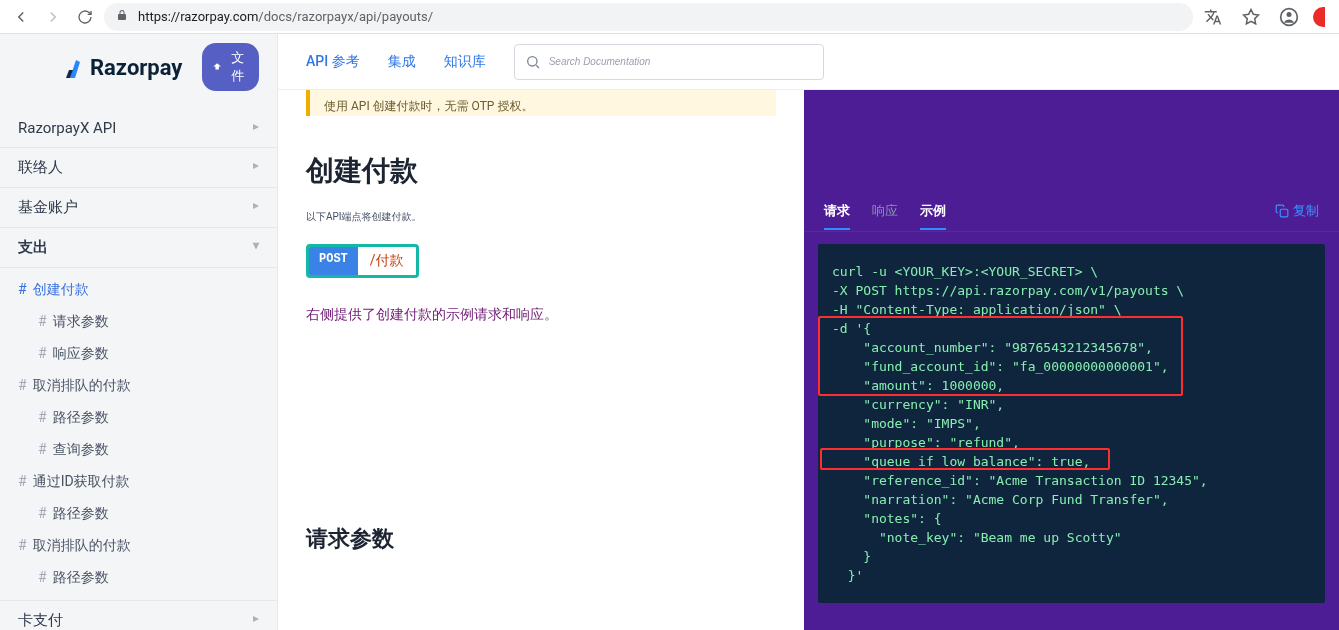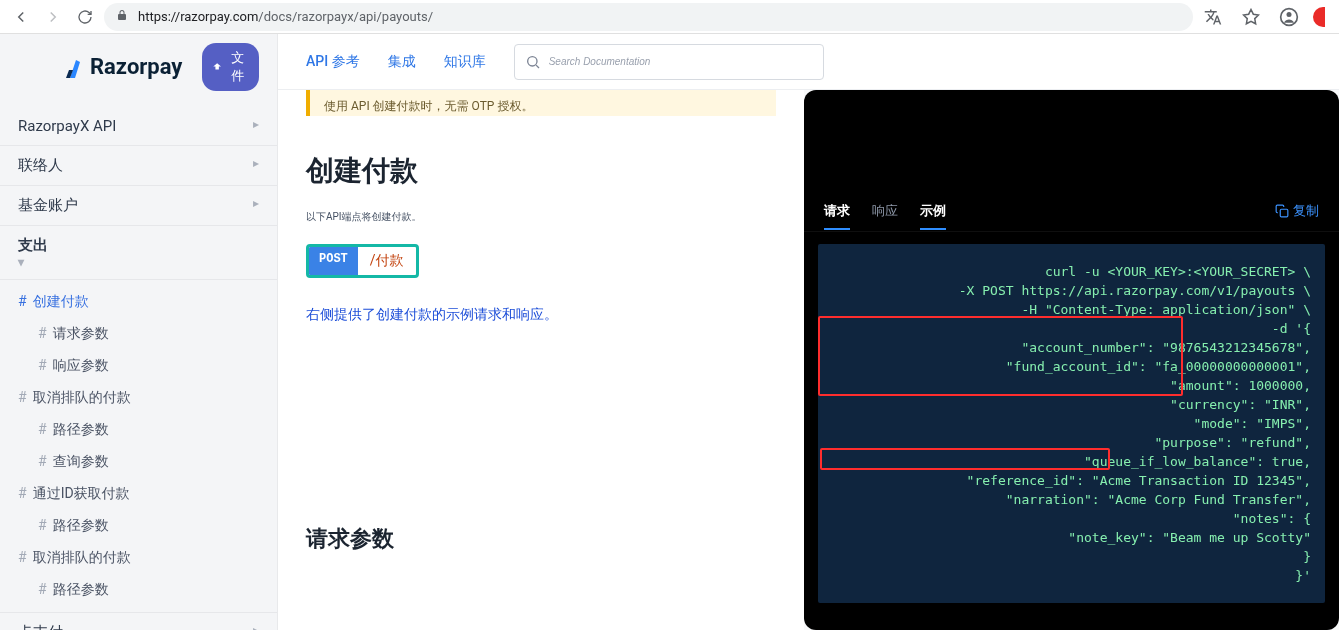--- a/index.html
+++ b/index.html
@@ -90,21 +90,21 @@
     padding: 10px 18px 10px 18px;
     color: #2f3a4b;
     font-size: 15px;
     display: flex;
     align-items: flex-start;
     justify-content: space-between;
     border-top: 1px solid #e6e7ea;
   }
   .side-item:first-child { border-top: none; }
   .side-item .chev { color: #aab0bc; font-size: 12px; }
-  .side-item.bold { font-weight: 600; flex-direction: column; }
+  .side-item.bold { font-weight: 600; }
   .side-sub {
     display: flex; flex-direction: column;
     border-top: 1px solid #e6e7ea;
     padding: 6px 0;
   }
   .sub-link {
     padding: 7px 18px 7px 18px;
     color: #4a5364;
     font-size: 14px;
     display: flex;
@@ -201,38 +201,37 @@
     font-weight: 700; font-size: 12px;
     padding: 5px 10px;
     font-family: "Courier New", monospace;
   }
   .endpoint .path {
     padding: 5px 12px;
     color: #c2410c;
     font-size: 14px;
   }
   .article p.desc {
-    color: #1d4ed8;
+    color: #701a75;
     font-size: 14px;
     margin-bottom: 200px;
   }
   .article h3 {
     font-size: 22px; font-weight: 700; color: #1b2430;
     margin-top: 28px;
   }
 
   
   .codepanel {
     width: 535px;
-    background: #000000;
+    background: #4c1d95;
     color: #cfd8e3;
     display: flex;
     flex-direction: column;
     font-size: 13px;
-    border-radius: 12px;
   }
   .codepanel-gap {
     height: 100px;
   }
   .code-tabs {
     display: flex; align-items: center;
     padding: 0 20px;
     height: 42px;
     gap: 22px;
     border-bottom: 1px solid rgba(255,255,255,0.06);
@@ -258,21 +257,20 @@
     position: relative;
     padding: 18px 14px 18px 14px;
     font-family: "Courier New", Consolas, monospace;
     font-size: 13px;
     line-height: 19px;
     color: #86efaf;
     background: #0f253e;
     margin: 12px 14px;
     border-radius: 2px;
     overflow: hidden;
-    text-align: right;
   }
   .code-block pre { white-space: pre; margin:0; }
 
   
   .hl-box {
     position: absolute;
     border: 2px solid #ff2d2d;
     border-radius: 2px;
     pointer-events: none;
   }

